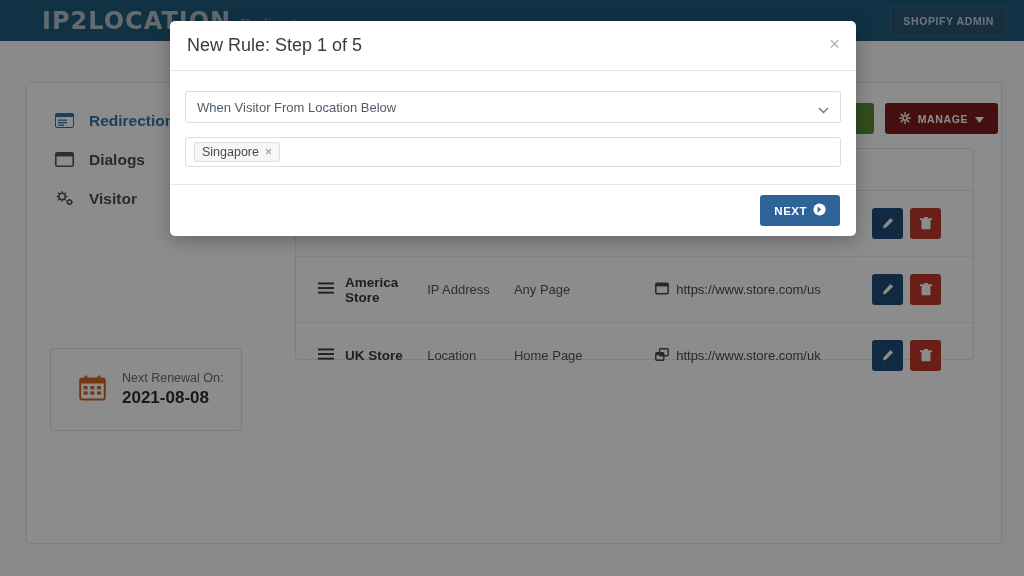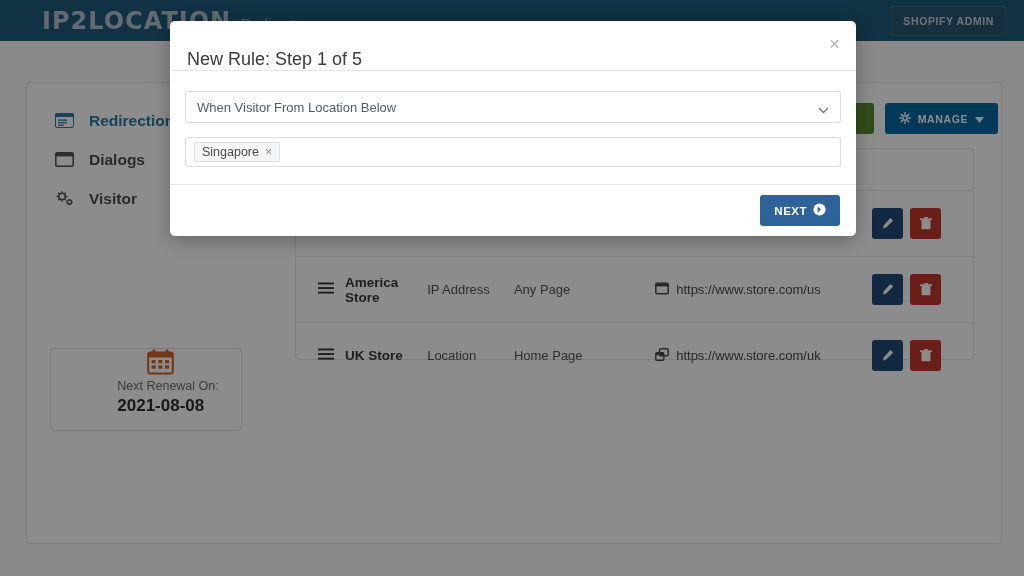--- a/index.html
+++ b/index.html
@@ -44,40 +44,40 @@
     display: flex; align-items: center; height: 39px;
     padding-left: 29px; cursor: pointer;
   }
   .nav-icon { width: 24px; display: flex; align-items: center; justify-content: flex-start; }
   .nav-label { font-size: 15.5px; font-weight: bold; margin-left: 10px; color: #4e4e4e; }
   .nav-item.active .nav-label { color: #2f77a8; }
 
   .renewal-card {
     position: absolute; left: 24px; top: 247px; width: 192px; height: 83px;
     border: 1px solid #e0e0e0; border-radius: 4px;
-    display: flex; align-items: center; padding-left: 28px; background: #fff; flex-direction: column;
+    display: flex; align-items: center; padding-left: 28px; background: #fff;
   }
   .renewal-text { margin-left: 16px; }
   .renewal-label { font-size: 12.5px; color: #6d6d6d; }
   .renewal-date { font-size: 17px; font-weight: bold; color: #2e2e2e; margin-top: 3px; }
 
   
   .main-panel { position: absolute; left: 268px; top: 0; right: 0; bottom: 0; }
   .toolbar {
     position: absolute; right: 26px; top: 62px;
     display: flex; align-items: center; gap: 11px;
   }
   .btn {
     display: inline-flex; align-items: center; gap: 7px;
     border: none; border-radius: 3px; cursor: pointer;
     font-size: 10.5px; font-weight: bold; letter-spacing: .6px;
     padding: 0 14px; height: 31px; color: #fff;
   }
   .btn-green { background: #5a8a33; }
-  .btn-manage { background: #0369a1; }
+  .btn-manage { background: #7f1d1d; }
 
   .table-card {
     position: absolute; left: 27px; top: 107px; width: 679px; height: 212px;
     background: #fff; border: 1px solid #e5e5e5; border-radius: 4px;
   }
   table { width: 100%; border-collapse: collapse; }
   thead th {
     text-align: left; font-size: 13.5px; font-weight: bold; color: #3f3f3f;
     padding: 13px 0 13px 0; border-bottom: 1px solid #e6e6e6;
   }
@@ -112,21 +112,21 @@
 
   
   .modal {
     position: absolute; left: 170px; top: 21px; width: 686px;
     background: #fff; border-radius: 5px;
     box-shadow: 0 4px 18px rgba(0,0,0,.28);
   }
   .modal-head {
     position: relative; height: 50px;
     border-bottom: 1px solid #e7e7e7;
-    display: flex; align-items: flex-end; padding: 0 14px 0 17px;
+    display: flex; align-items: center; padding: 0 14px 0 17px;
   }
   .modal-title { font-size: 18px; color: #3b3b3b; }
   .modal-close {
     position: absolute; right: 16px; top: 13px;
     font-size: 19px; color: #b5b5b5; cursor: pointer;
     background: none; border: none; line-height: 1;
   }
   .modal-body { padding: 20px 15px 17px 15px; }
   .form-select {
     position: relative; width: 656px; height: 32px;

